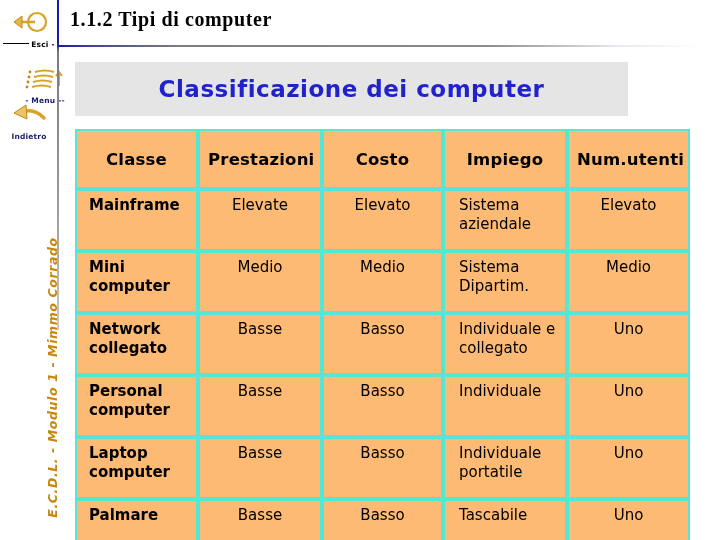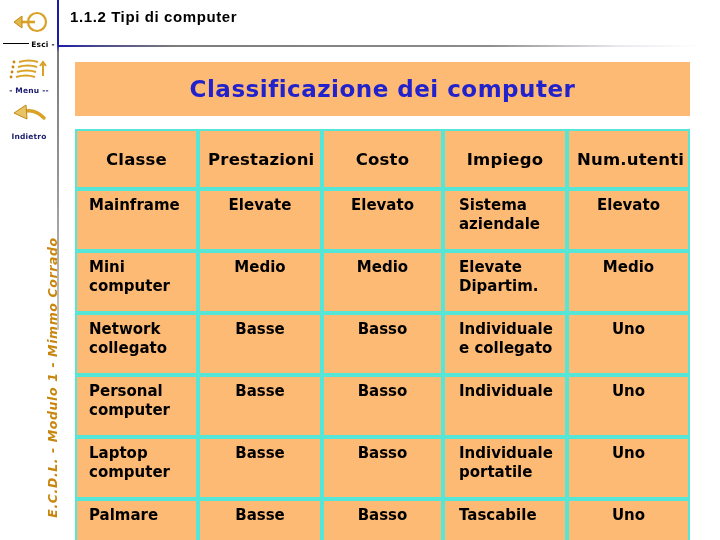--- a/index.html
+++ b/index.html
@@ -39,21 +39,21 @@
     display: block;
     font-family: "DejaVu Sans", sans-serif;
     font-size: 7.5px;
     font-weight: bold;
     color: #1a1a6e;
     letter-spacing: 0.2px;
     white-space: nowrap;
   }
 
   #nav-esci   { top: 10px; }
-  #nav-menu   { top: 56px; }
+  #nav-menu   { top: 66px; padding-left: 16px; }
   #nav-indietro { top: 102px; }
   #nav-avanti { top: 148px; }
 
   #nav-esci .nav-label {
     color: #000000;
   }
   #esci-rule {
     display: inline-block;
     width: 26px;
     height: 1px;
@@ -88,44 +88,44 @@
     color: #c8860d;
     white-space: nowrap;
     letter-spacing: 0.6px;
   }
 
   
   #page-title {
     position: absolute;
     left: 70px;
     top: 8px;
-    font-family: Liberation Sans, sans-serif;
-    font-size: 15px;
+    font-family: Liberation Serif, serif;
+    font-size: 20px;
     font-weight: bold;
     color: #000000;
     letter-spacing: 0.6px;
     white-space: nowrap;
   }
   #title-rule {
     position: absolute;
     left: 58px;
     top: 45px;
     width: 640px;
     height: 2px;
     background: linear-gradient(to right, #1a1aaa 0px, #4a4a8a 40px, #7d7d7d 120px, #8c8c8c 430px, #e8e8ee 560px, #ffffff 640px);
   }
 
   
   #banner {
     position: absolute;
     left: 75px;
     top: 62px;
-    width: 615px;
+    width: 553px;
     height: 54px;
-    background: #fdba74;
+    background: #e5e5e5;
     display: flex;
     align-items: center;
     justify-content: center;
   }
   #banner-title {
     font-family: "DejaVu Sans", sans-serif;
     font-size: 23px;
     font-weight: bold;
     color: #2222cc;
     letter-spacing: 0.5px;
@@ -153,21 +153,21 @@
   #class-table thead th {
     text-align: center;
     vertical-align: middle;
     font-size: 16.5px;
     font-weight: bold;
     height: 46px;
     letter-spacing: 0.2px;
   }
   #class-table tbody td {
     font-size: 15px;
-    font-weight: bold;
+    font-weight: normal;
     height: 48px;
     line-height: 1.26;
   }
   #class-table tbody td.col-class {
     font-weight: bold;
     text-align: left;
     padding-left: 12px;
   }
   #class-table tbody td.cell-center {
     text-align: center;
@@ -264,21 +264,21 @@
       <td class="col-class">Mainframe</td>
       <td class="cell-center">Elevate</td>
       <td class="cell-center">Elevato</td>
       <td class="col-impiego">Sistema aziendale</td>
       <td class="cell-center">Elevato</td>
     </tr>
     <tr>
       <td class="col-class">Mini computer</td>
       <td class="cell-center">Medio</td>
       <td class="cell-center">Medio</td>
-      <td class="col-impiego">Elevate Dipartim.</td>
+      <td class="col-impiego">Sistema Dipartim.</td>
       <td class="cell-center">Medio</td>
     </tr>
     <tr>
       <td class="col-class">Network collegato</td>
       <td class="cell-center">Basse</td>
       <td class="cell-center">Basso</td>
       <td class="col-impiego">Individuale e collegato</td>
       <td class="cell-center">Uno</td>
     </tr>
     <tr>

